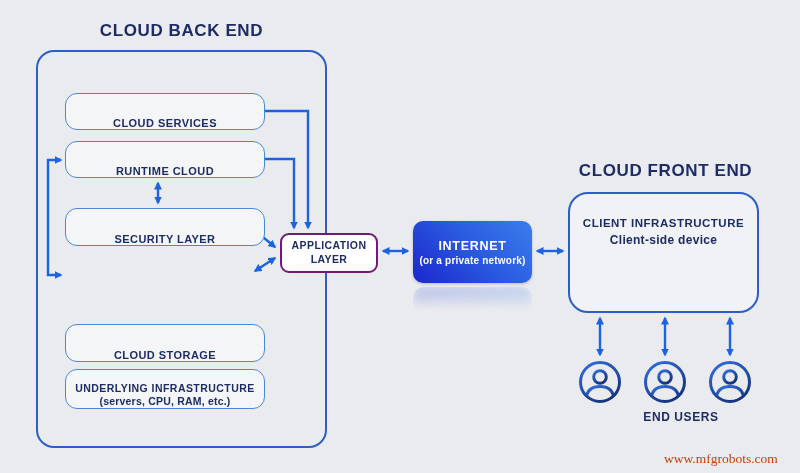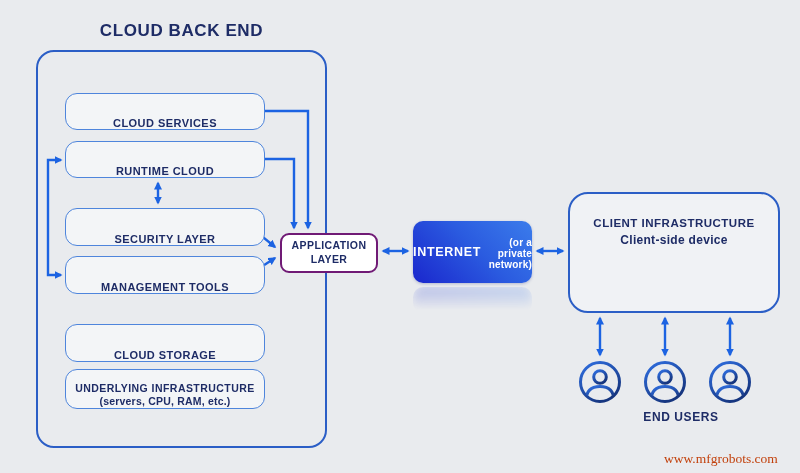--- a/index.html
+++ b/index.html
@@ -18,21 +18,21 @@
     color:#1e2c66; text-align:center;
   }
   #backend-title { left:36px; top:21px; width:291px; }
   #frontend-title { left:566px; top:161px; width:199px; }
 
   .container-frame {
     position:absolute; border:2px solid #2b5ec6; border-radius:18px;
     z-index:1; background:transparent;
   }
   #backend-container { left:36px; top:50px; width:291px; height:398px; }
-  #client-container  { left:568px; top:192px; width:212px; height:121px;
+  #client-container  { left:568px; top:192px; width:191px; height:121px;
                        border-radius:20px; background:#f0f2f5; z-index:3; }
 
   svg.arrows { position:absolute; left:0; top:0; z-index:2; }
 
   .node-box {
     position:absolute; left:65px; width:200px;
     background:#f3f5f7; border:1.5px solid #4e85dc; border-radius:12px;
     display:flex; flex-direction:column; align-items:center; justify-content:flex-end;
     color:#1e2c66; font-size:11px; font-weight:700; letter-spacing:.45px;
     text-align:center; z-index:3;
@@ -50,21 +50,21 @@
     background:#ffffff; border:2px solid #701a75; border-radius:9px;
     display:flex; align-items:center; justify-content:center; text-align:center;
     color:#1e2c66; font-size:10.5px; font-weight:800; letter-spacing:.4px;
     line-height:1.3; z-index:4; padding:0 6px;
   }
 
   #internet-box {
     position:absolute; left:413px; top:221px; width:119px; height:62px;
     border-radius:10px;
     background:linear-gradient(45deg, #1a27cd 0%, #2b5ce0 55%, #3b7ceb 100%);
-    display:flex; flex-direction:row; align-items:center; justify-content:center;
+    display:flex; flex-direction:column; align-items:center; justify-content:center;
     color:#ffffff; text-align:center; z-index:3;
     box-shadow:0 1px 3px rgba(20,30,120,.25);
   }
   #internet-box .t1 { font-size:12.5px; font-weight:800; letter-spacing:.7px; }
   #internet-box .t2 { font-size:10px; font-weight:700; letter-spacing:.2px; margin-top:2px;text-align:right; }
   #internet-reflection {
     position:absolute; left:413px; top:287px; width:119px; height:26px;
     border-radius:10px;
     background:linear-gradient(45deg, #1a27cd, #3b7ceb);
     filter:blur(4px); opacity:.28; z-index:1;
@@ -93,20 +93,21 @@
     font-family:"Liberation Serif", serif; font-size:13.5px; color:#c2410c;
     text-align:left; z-index:5;
   }
 </style>
 </head>
 <body>
 
 <div class="canvas">
 
   <div class="section-title" id="backend-title">CLOUD BACK END</div>
+  <div class="section-title" id="frontend-title">CLOUD FRONT END</div>
 
   <div class="container-frame" id="backend-container"></div>
 
   <div id="internet-reflection"></div>
 
   <svg class="arrows" width="800" height="473" viewBox="0 0 800 473">
     <defs>
       <marker id="ah" markerWidth="9" markerHeight="9" refX="6.5" refY="4" orient="auto" markerUnits="userSpaceOnUse">
         <path d="M0,0 L8,4 L0,8 Z" fill="#1c63e2"></path>
       </marker>
@@ -135,23 +136,20 @@
 
   <div class="node-box" id="box-cloud-services">
     <span>CLOUD SERVICES</span>
   </div>
   <div class="node-box" id="box-runtime-cloud">
     <span>RUNTIME CLOUD</span>
   </div>
   <div class="node-box" id="box-security-layer">
     <span>SECURITY LAYER</span>
   </div>
-  <div class="node-box" id="box-management-tools">
-    <span>MANAGEMENT TOOLS</span>
-  </div>
   <div class="node-box" id="box-cloud-storage">
     <span>CLOUD STORAGE</span>
   </div>
   <div class="node-box" id="box-underlying">
     <span>UNDERLYING INFRASTRUCTURE</span>
     <span class="sub">(servers, CPU, RAM, etc.)</span>
   </div>
 
   <div id="application-layer">
     <span>APPLICATION LAYER</span>

